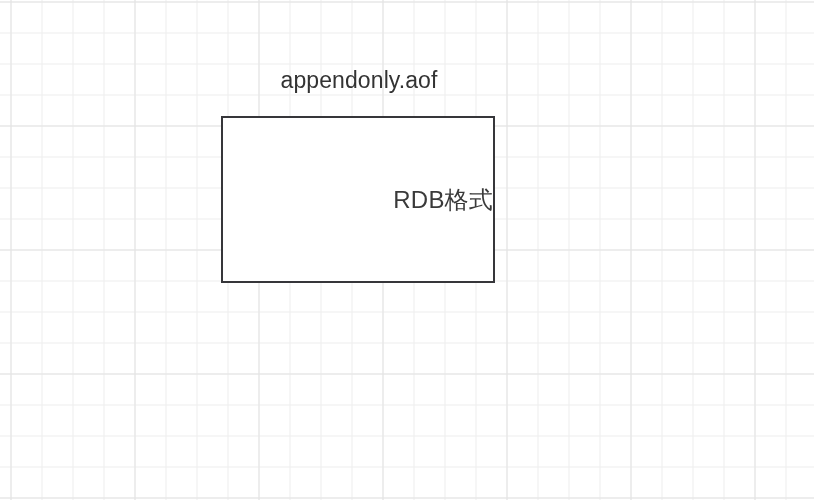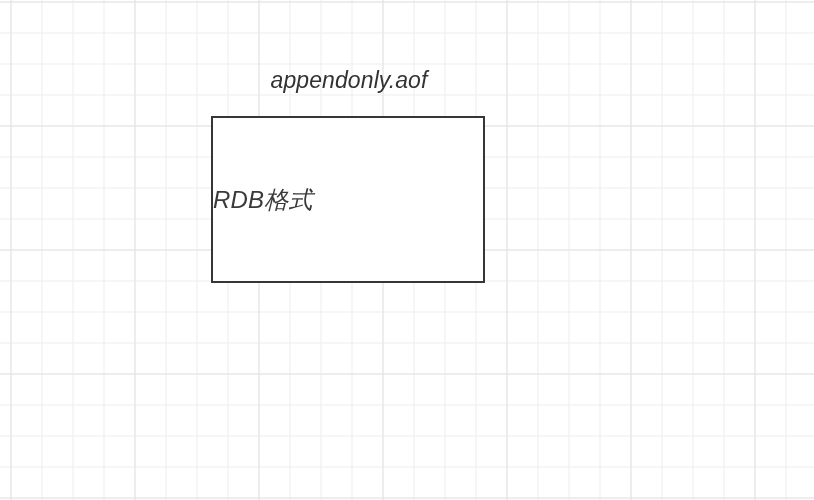--- a/index.html
+++ b/index.html
@@ -36,24 +36,23 @@
     background-position:
       10.5px 1.5px,
       10.5px 1.5px,
       10.5px 1.5px,
       10.5px 1.5px;
   }
 
   
   .diagram {
     position: absolute;
-    left: 211px;
+    left: 221px;
     top: 66px;
     width: 274px;
-    font-style: italic;
   }
 
   .diagram-title {
     width: 274px;
     text-align: center;
     font-size: 23px;
     line-height: 28px;
     color: #333333;
     letter-spacing: 0.1px;
     white-space: nowrap;
@@ -68,21 +67,21 @@
     box-sizing: border-box;
   }
 
   .cell {
     box-sizing: border-box;
     width: 274px;
     background: #ffffff;
     border: 2.5px solid #36363a;
     display: flex;
     align-items: center;
-    justify-content: flex-start;
+    justify-content: flex-end;
     color: #3a3a3a;
     font-size: 24px;
     line-height: 30px;
     letter-spacing: 0.2px;
     white-space: nowrap;
   }
 
   .cell-rdb {
     height: 167px;       
   }

